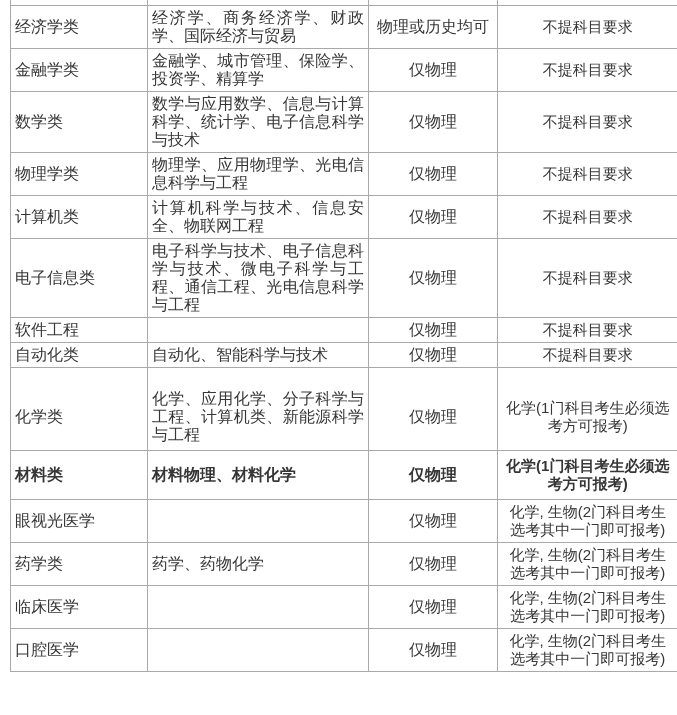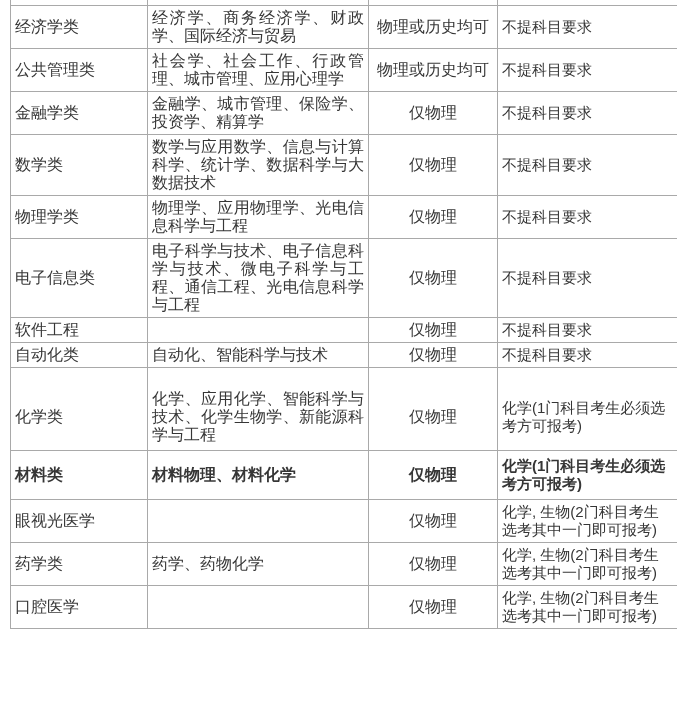--- a/index.html
+++ b/index.html
@@ -39,21 +39,21 @@
     padding: 3px 4px;
     vertical-align: middle;
     overflow: hidden;
   }
   
   table.req-table td:last-child { border-right: none; }
 
   td.c0 { padding: 3px 2px; }
   td.c1 { text-align: justify; padding: 3px 6px; }
   td.c2 { text-align: center; }
-  td.c3 { font-size: 15px; padding: 3px 2px; line-height: 18px; }
+  td.c3 { text-align: center; font-size: 15px; padding: 3px 2px; line-height: 18px; }
 
   
   thead.partial-top td    { border-top: none; height: 5px; padding: 0; }
 
   
   tbody tr:nth-child(9)  td { padding-top: 22px; padding-bottom: 6px; }
   tbody tr:nth-child(10) td { padding-top: 6px; padding-bottom: 6px; font-weight: bold; }
 </style>
 </head>
 <body>
@@ -74,40 +74,40 @@
     </tr>
   </thead>
   <tbody>
       <tr>
     <td class="c0">经济学类</td>
     <td class="c1">经济学、商务经济学、财政学、国际经济与贸易</td>
     <td class="c2">物理或历史均可</td>
     <td class="c3">不提科目要求</td>
   </tr>
       <tr>
-    <td class="c0">公共管理类</td>
-    <td class="c1">社会学、社会工作、行政管理、城市管理、应用心理学</td>
-    <td class="c2">物理或历史均可</td>
-    <td class="c3">不提科目要求</td>
-  </tr>
-      <tr>
     <td class="c0">金融学类</td>
     <td class="c1">金融学、城市管理、保险学、投资学、精算学</td>
     <td class="c2">仅物理</td>
     <td class="c3">不提科目要求</td>
   </tr>
       <tr>
     <td class="c0">数学类</td>
-    <td class="c1">数学与应用数学、信息与计算科学、统计学、数据科学与大数据技术</td>
+    <td class="c1">数学与应用数学、信息与计算科学、统计学、电子信息科学与技术</td>
     <td class="c2">仅物理</td>
     <td class="c3">不提科目要求</td>
   </tr>
       <tr>
     <td class="c0">物理学类</td>
     <td class="c1">物理学、应用物理学、光电信息科学与工程</td>
+    <td class="c2">仅物理</td>
+    <td class="c3">不提科目要求</td>
+  </tr>
+      <tr>
+    <td class="c0">计算机类</td>
+    <td class="c1">计算机科学与技术、信息安全、物联网工程</td>
     <td class="c2">仅物理</td>
     <td class="c3">不提科目要求</td>
   </tr>
       <tr>
     <td class="c0">电子信息类</td>
     <td class="c1">电子科学与技术、电子信息科学与技术、微电子科学与工程、通信工程、光电信息科学与工程</td>
     <td class="c2">仅物理</td>
     <td class="c3">不提科目要求</td>
   </tr>
       <tr>
@@ -117,21 +117,21 @@
     <td class="c3">不提科目要求</td>
   </tr>
       <tr>
     <td class="c0">自动化类</td>
     <td class="c1">自动化、智能科学与技术</td>
     <td class="c2">仅物理</td>
     <td class="c3">不提科目要求</td>
   </tr>
       <tr>
     <td class="c0">化学类</td>
-    <td class="c1">化学、应用化学、智能科学与技术、化学生物学、新能源科学与工程</td>
+    <td class="c1">化学、应用化学、分子科学与工程、计算机类、新能源科学与工程</td>
     <td class="c2">仅物理</td>
     <td class="c3">化学(1门科目考生必须选考方可报考)</td>
   </tr>
       <tr>
     <td class="c0">材料类</td>
     <td class="c1">材料物理、材料化学</td>
     <td class="c2">仅物理</td>
     <td class="c3">化学(1门科目考生必须选考方可报考)</td>
   </tr>
       <tr>
@@ -140,20 +140,26 @@
     <td class="c2">仅物理</td>
     <td class="c3">化学, 生物(2门科目考生选考其中一门即可报考)</td>
   </tr>
       <tr>
     <td class="c0">药学类</td>
     <td class="c1">药学、药物化学</td>
     <td class="c2">仅物理</td>
     <td class="c3">化学, 生物(2门科目考生选考其中一门即可报考)</td>
   </tr>
       <tr>
+    <td class="c0">临床医学</td>
+    <td class="c1"></td>
+    <td class="c2">仅物理</td>
+    <td class="c3">化学, 生物(2门科目考生选考其中一门即可报考)</td>
+  </tr>
+      <tr>
     <td class="c0">口腔医学</td>
     <td class="c1"></td>
     <td class="c2">仅物理</td>
     <td class="c3">化学, 生物(2门科目考生选考其中一门即可报考)</td>
   </tr>
     </tbody>
 
 </table>
 
 </body></html>

